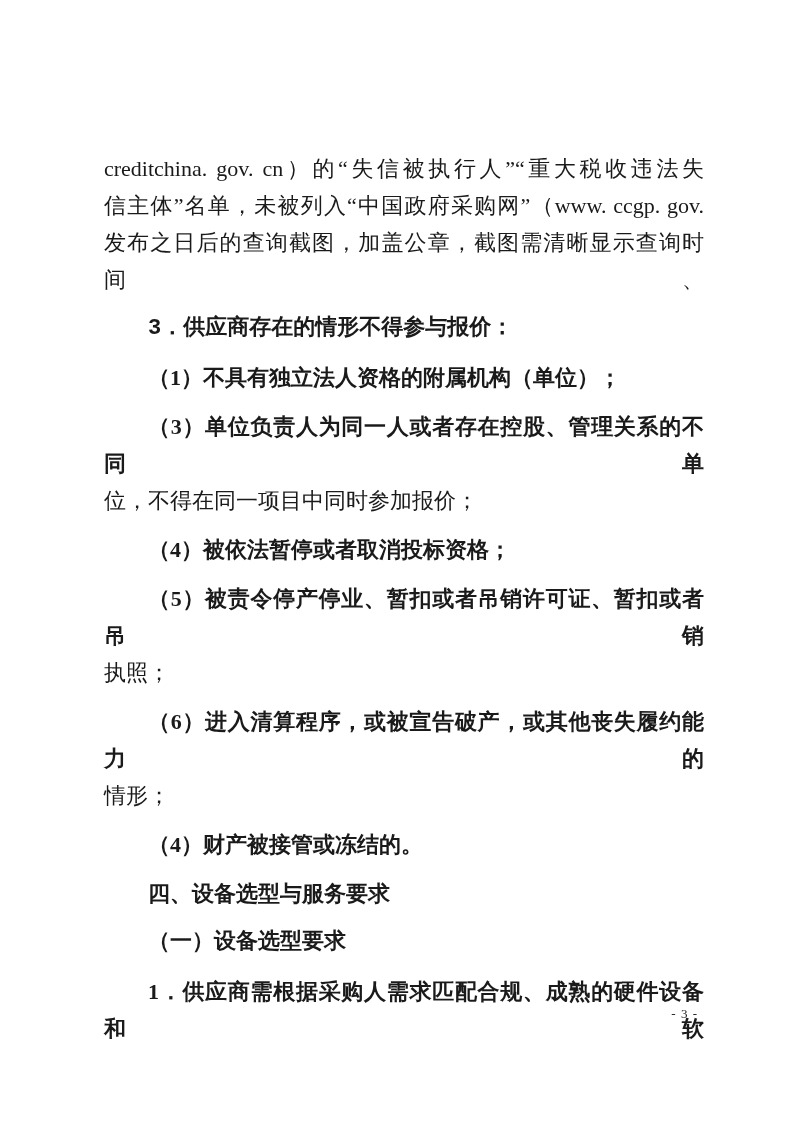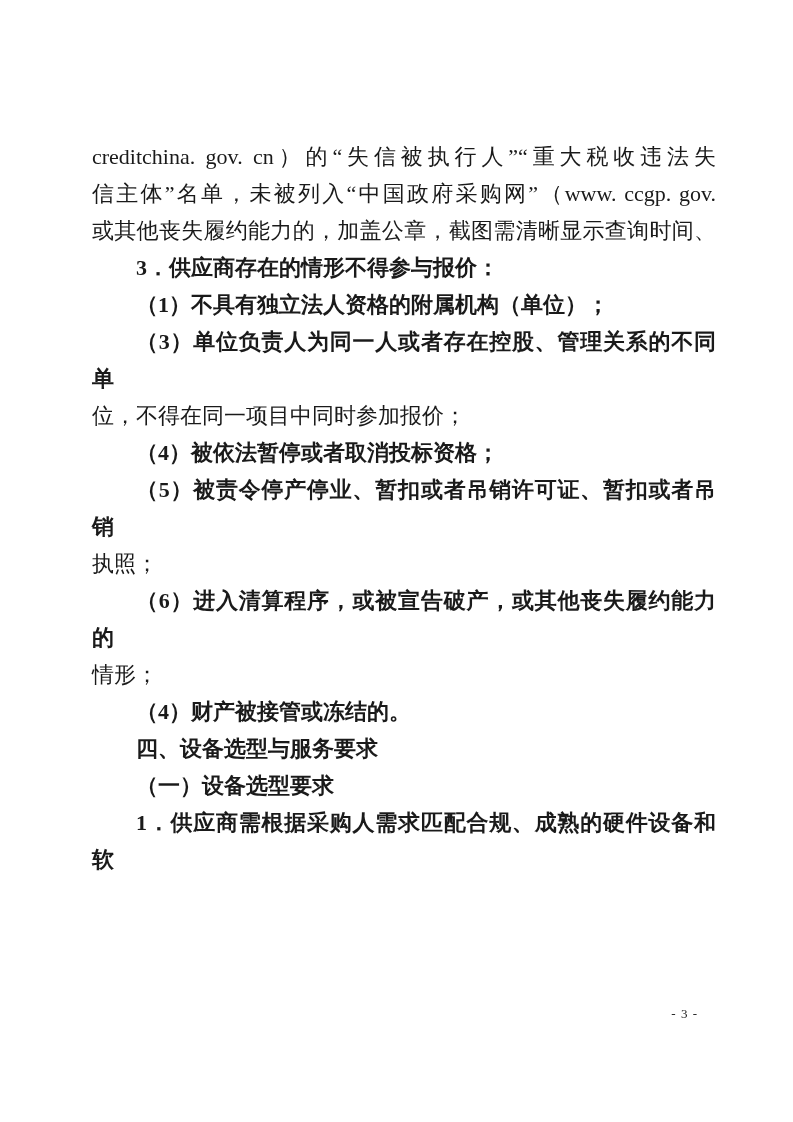--- a/index.html
+++ b/index.html
@@ -18,59 +18,60 @@
   }
   .textblock {
     position: absolute;
     left: 92px;
     top: 138px;
     width: 624px;
     font-size: 22px;
     line-height: 37px;
   }
   .para {
-    margin: 0;
+    margin: 12px;
     padding: 0;
   }
   .line {
     text-align: justify;
     white-space: normal;
   }
   
   .line.fill {
     text-align-last: justify;
     -moz-text-align-last: justify;
   }
   .line.indent {
     text-indent: 2em;
     font-weight: bold;
   }
   .line.bold {
     font-weight: bold;
+    font-family: Liberation Mono, monospace;
   }
   .pageno {
     position: absolute;
     top: 1006px;
     right: 95px;
     font-size: 13px;
     letter-spacing: 1px;
     color: #1a1a1a;
   }
 </style>
 </head>
 <body>
 
 <div class="page">
 
   <div class="textblock">
 
     <div class="para">
       <div class="line fill">creditchina. gov. cn）的“失信被执行人”“重大税收违法失</div>
       <div class="line fill">信主体”名单，未被列入“中国政府采购网”（www. ccgp. gov.</div>
-      <div class="line fill">或其他丧失履约能力的，加盖公章，截图需清晰显示查询时间、</div>
+      <div class="line fill">发布之日后的查询截图，加盖公章，截图需清晰显示查询时间、</div>
     </div>
 
     <div class="para">
       <div class="line indent bold">3．供应商存在的情形不得参与报价：</div>
     </div>
 
     <div class="para">
       <div class="line indent">（1）不具有独立法人资格的附属机构（单位）；</div>
     </div>
 

